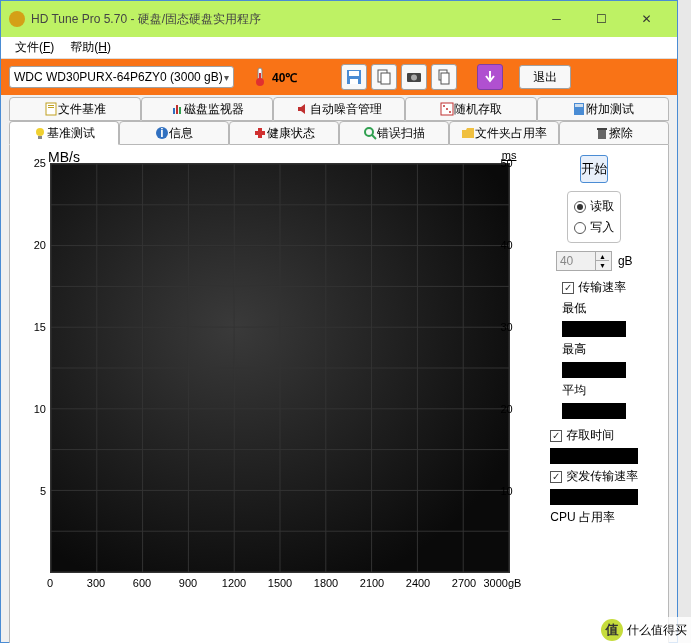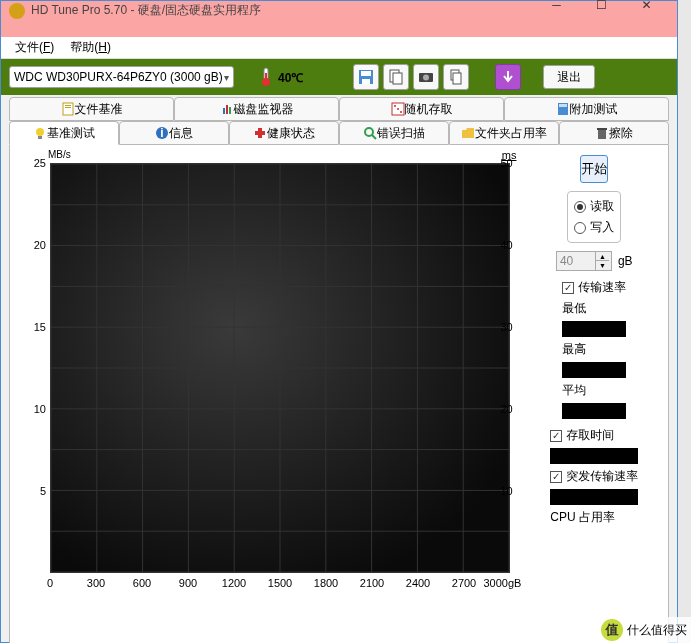--- a/index.html
+++ b/index.html
@@ -1,46 +1,46 @@
 <!DOCTYPE html>
 <html><head>
 <meta charset="utf-8">
 <style>
 * { box-sizing: border-box; margin: 0; padding: 0; font-family: "Microsoft YaHei", SimSun, Arial, sans-serif; font-size: 12px; }
 body { background: #e8e8e8; width: 691px; height: 643px; overflow: hidden; position: relative; }
 .window { border: 1px solid #4a8cd4; background: #f0f0f0; width: 678px; height: 643px; }
-.titlebar { background: #fca5a5; height: 30px; display: flex; align-items: flex-end; padding: 18px 8px; color: #444; }
+.titlebar { background: #bef264; height: 30px; display: flex; align-items: center; padding: 18px 8px; color: #444; }
 .titlebar .icon { width: 16px; height: 16px; margin-right: 6px; background: #d4a017; border-radius: 50%; display: inline-block; }
 .titlebar .title { flex: 1; }
 .titlebar .winbtns { display: flex; }
 .titlebar .winbtn { width: 45px; height: 28px; display: flex; align-items: center; justify-content: center; color: #333; cursor: pointer; }
 .menubar { background: #fff; height: 22px; display: flex; align-items: center; padding: 0 6px; border-bottom: 1px solid #ddd; }
 .menubar .menuitem { padding: 2px 8px; cursor: pointer; }
 .menubar .menuitem .u { text-decoration: underline; }
-.toolbar { height: 36px; display: flex; align-items: center; padding: 4px 8px; gap: 6px; background: #4d7c0f; }
+.toolbar { height: 36px; display: flex; align-items: center; padding: 4px 8px; background: #f97316; }
 .drive-select { width: 225px; height: 22px; border: 1px solid #a0a0a0; background: #fff; padding: 0 4px; display: flex; align-items: center; justify-content: space-between; cursor: pointer; border-radius: 3px; }
 .drive-select .caret { font-size: 10px; color: #555; }
 .temp { display: flex; align-items: center; gap: 4px; margin-left: 18px; }
 .therm { width: 16px; height: 20px; }
 .tbicons { display: flex; gap: 4px; margin-left: 44px; }
 .tbicon { width: 26px; height: 26px; border: 1px solid #a0a0a0; border-radius: 3px; background: #f8f8f8; display: flex; align-items: center; justify-content: center; cursor: pointer; }
 .tbicon svg { width: 16px; height: 16px; }
 .exit-btn { margin-left: 16px; width: 52px; height: 24px; border: 1px solid #a0a0a0; background: #f8f8f8; border-radius: 3px; cursor: pointer; }
 .tab-area { margin: 2px 8px 0 8px; }
 .tab-row { display: flex; }
 .tab { flex: 1; height: 24px; display: flex; align-items: center; justify-content: center; border: 1px solid #b8b8b8; background: #f8f8f8; cursor: pointer; font-size: 12px; }
 .tab.active { background: #fff; border-bottom: 1px solid #fff; position: relative; z-index: 2; }
 .tab-row.top .tab { border-top-left-radius: 4px; border-top-right-radius: 4px; }
 .tab-row.bottom .tab { border-top-left-radius: 4px; border-top-right-radius: 4px; }
 .tab svg { width: 14px; height: 14px; }
 .content { background: #fff; border: 1px solid #b8b8b8; border-top: none; margin: 0 8px 8px 8px; padding: 10px; display: flex; gap: 10px; height: 510px; }
 .chart-wrap { position: relative; width: 510px; height: 450px; }
 .chart { position: absolute; left: 30px; top: 8px; width: 460px; height: 410px; background: radial-gradient(ellipse at 40% 40%, #3a3a3a, #0a0a0a 80%); border: 1px solid #333; }
 .grid line { stroke: #333; stroke-width: 1; }
-.ylabel-l { position: absolute; left: 28px; top: -6px; font-size: 10px; }
+.ylabel-l { position: absolute; left: 28px; top: -6px; font-size: 14px; }
 .ylabel-r { position: absolute; right: 4px; top: -6px; font-size: 11px; text-decoration: underline; }
 .ytick-l { position: absolute; left: 8px; font-size: 11px; text-align: right; width: 18px; }
 .ytick-r { position: absolute; right: 2px; font-size: 11px; width: 18px; }
 .xtick { position: absolute; font-size: 11px; top: 422px; transform: translateX(-50%); }
 .side { width: 130px; display: flex; flex-direction: column; gap: 8px; align-items: center; }
 .start-btn { height: 28px; border: 1px solid #4a8cd4; background: #e8f0fb; border-radius: 3px; cursor: pointer; font-size: 13px; }
 .group { border: 1px solid #c0c0c0; border-radius: 4px; padding: 6px; display: flex; flex-direction: column; gap: 4px; }
 .nogroup { padding: 0 2px; display: flex; flex-direction: column; gap: 4px; }
 .radio-row, .check-row { display: flex; align-items: center; gap: 4px; cursor: pointer; }
 .radio { width: 12px; height: 12px; border: 1px solid #555; border-radius: 50%; display: inline-flex; align-items: center; justify-content: center; }
@@ -133,20 +133,26 @@
           </svg>
           <span>文件基准</span>
         </div>
       <div class="tab">
           <svg viewBox="0 0 14 14">
             <rect x="3" y="6" width="2" height="6" fill="#3070c0"></rect>
             <rect x="6" y="3" width="2" height="9" fill="#c03030"></rect>
             <rect x="9" y="5" width="2" height="7" fill="#30a050"></rect>
           </svg>
           <span>磁盘监视器</span>
+        </div>
+      <div class="tab">
+          <svg viewBox="0 0 14 14">
+            <path d="M2 5 L5 5 L9 2 L9 12 L5 9 L2 9 Z" fill="#c03030"></path>
+          </svg>
+          <span>自动噪音管理</span>
         </div>
       <div class="tab">
           <svg viewBox="0 0 14 14">
             <rect x="1" y="1" width="12" height="12" fill="#fff" stroke="#c03030"></rect>
             <circle cx="4" cy="4" r="1" fill="#c03030"></circle>
             <circle cx="10" cy="10" r="1" fill="#c03030"></circle>
             <circle cx="7" cy="7" r="1" fill="#c03030"></circle>
           </svg>
           <span>随机存取</span>
         </div>

